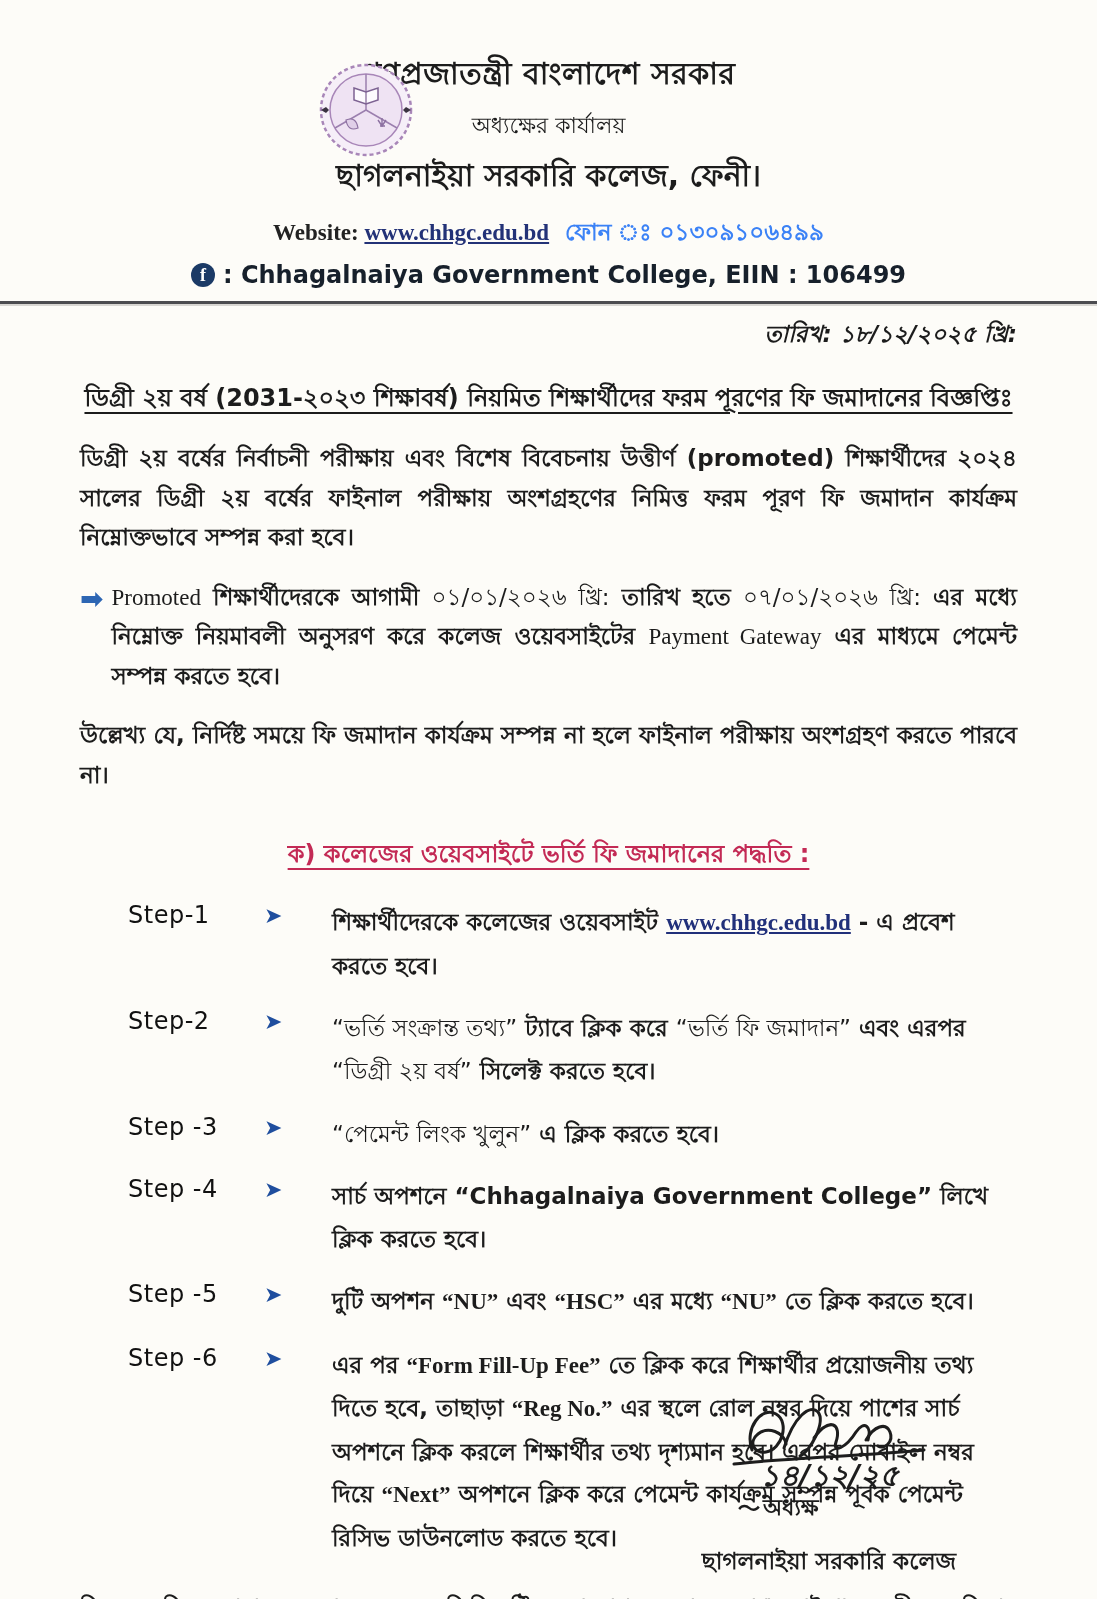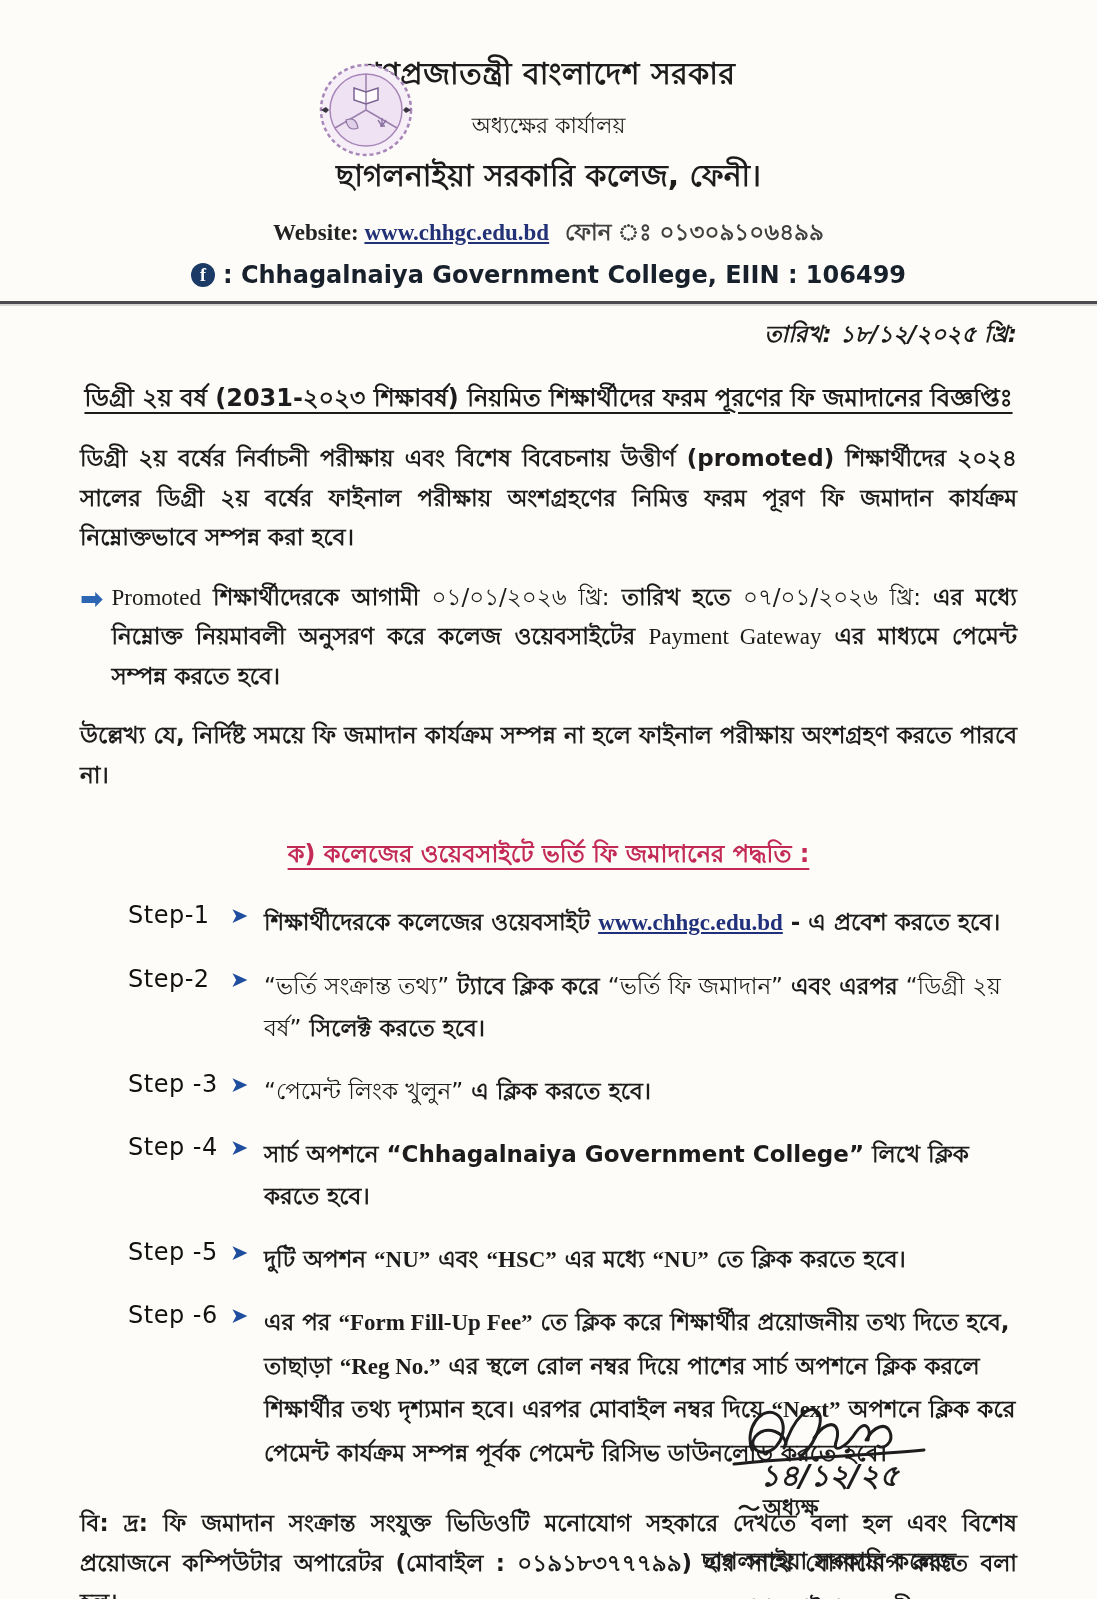--- a/index.html
+++ b/index.html
@@ -10,37 +10,37 @@
   }
   
   .header { position:relative; text-align:center; padding-top:50px; }
   .seal { position:absolute; left:318px; top:62px; }
   .gov-line   { font-size:30px; font-weight:600; letter-spacing:.5px; }
   .office-line{ font-size:22px; font-weight:500; margin-top:7px; }
   .college-line{ font-size:30px; font-weight:700; margin-top:7px; }
   .contact-line{ font-size:23px; margin-top:11px; font-family:"Liberation Serif", serif; font-weight:600; }
   .contact-line .lbl { color:#222; }
   .link { color:#233277; text-decoration:underline; }
-  .phone-part { font-family:"DejaVu Sans", sans-serif; color:#404040; margin-left:10px; font-weight:600;}
+  .phone-part { font-family:"DejaVu Sans", sans-serif; color:#3b82f6; margin-left:10px; font-weight:600;}
   .fb-line { font-size:24px; font-weight:700; margin-top:8px; display:flex; justify-content:center; align-items:center; gap:8px; color:#17202b;}
   .fb-badge { width:24px; height:24px; border-radius:50%; background:#1b3a66; color:#fff;
     font-family:"Liberation Serif", serif; font-weight:700; font-size:18px; line-height:24px; text-align:center; }
   .header-rule { margin-top:12px; height:3px; background:#4c4c50; width:100%; box-shadow:0 2px 0 #d8d6d2; }
   
   .content { padding:0 80px; }
   .date-line { text-align:right; margin-top:12px; font-size:23px; font-weight:600;font-style:italic; }
   .title { text-align:center; margin-top:24px; font-size:24px; font-weight:800; text-decoration:underline; text-underline-offset:6px; }
   .para { margin-top:20px; font-size:23px; font-weight:600; line-height:1.72; text-align:justify; }
   .arrow-para { display:flex; gap:8px; align-items:flex-start; }
   .big-arrow { color:#2d66b3; font-size:28px; line-height:1.5; flex:0 0 auto; }
   .section-head { text-align:center; font-size:24px; font-weight:800; color:#c32a55;
     text-decoration:underline; text-underline-offset:6px; }
   .sec-a { margin-top:40px; }
   .steps { margin:26px 0 0 48px; }
-  .step { display:flex; margin-top:20px; align-items:flex-start; }
+  .step { display:flex; margin-top:20px; align-items:flex-start;gap:34px; }
   .step-label { flex:0 0 102px; font-size:24px; font-weight:500; color:#111; letter-spacing:.5px; }
   .step-arrow { flex:0 0 34px; color:#1f4e9e; font-size:22px; padding-top:2px; }
   .step-text { flex:1; font-size:23px; font-weight:600; line-height:1.85; }
   .seg-bold { font-weight:400; }
   .seg-serif { font-family:"Liberation Serif", serif; font-weight:500; }
   .seg-boldserif { font-family:"Liberation Serif", serif; font-weight:700; }
   .seg-boldsans { font-weight:700; }
   .seg-link { color:#21307a; text-decoration:underline; font-family:"Liberation Serif", serif; font-weight:600; }
   .nb { margin-top:30px; font-weight:800; }
   

